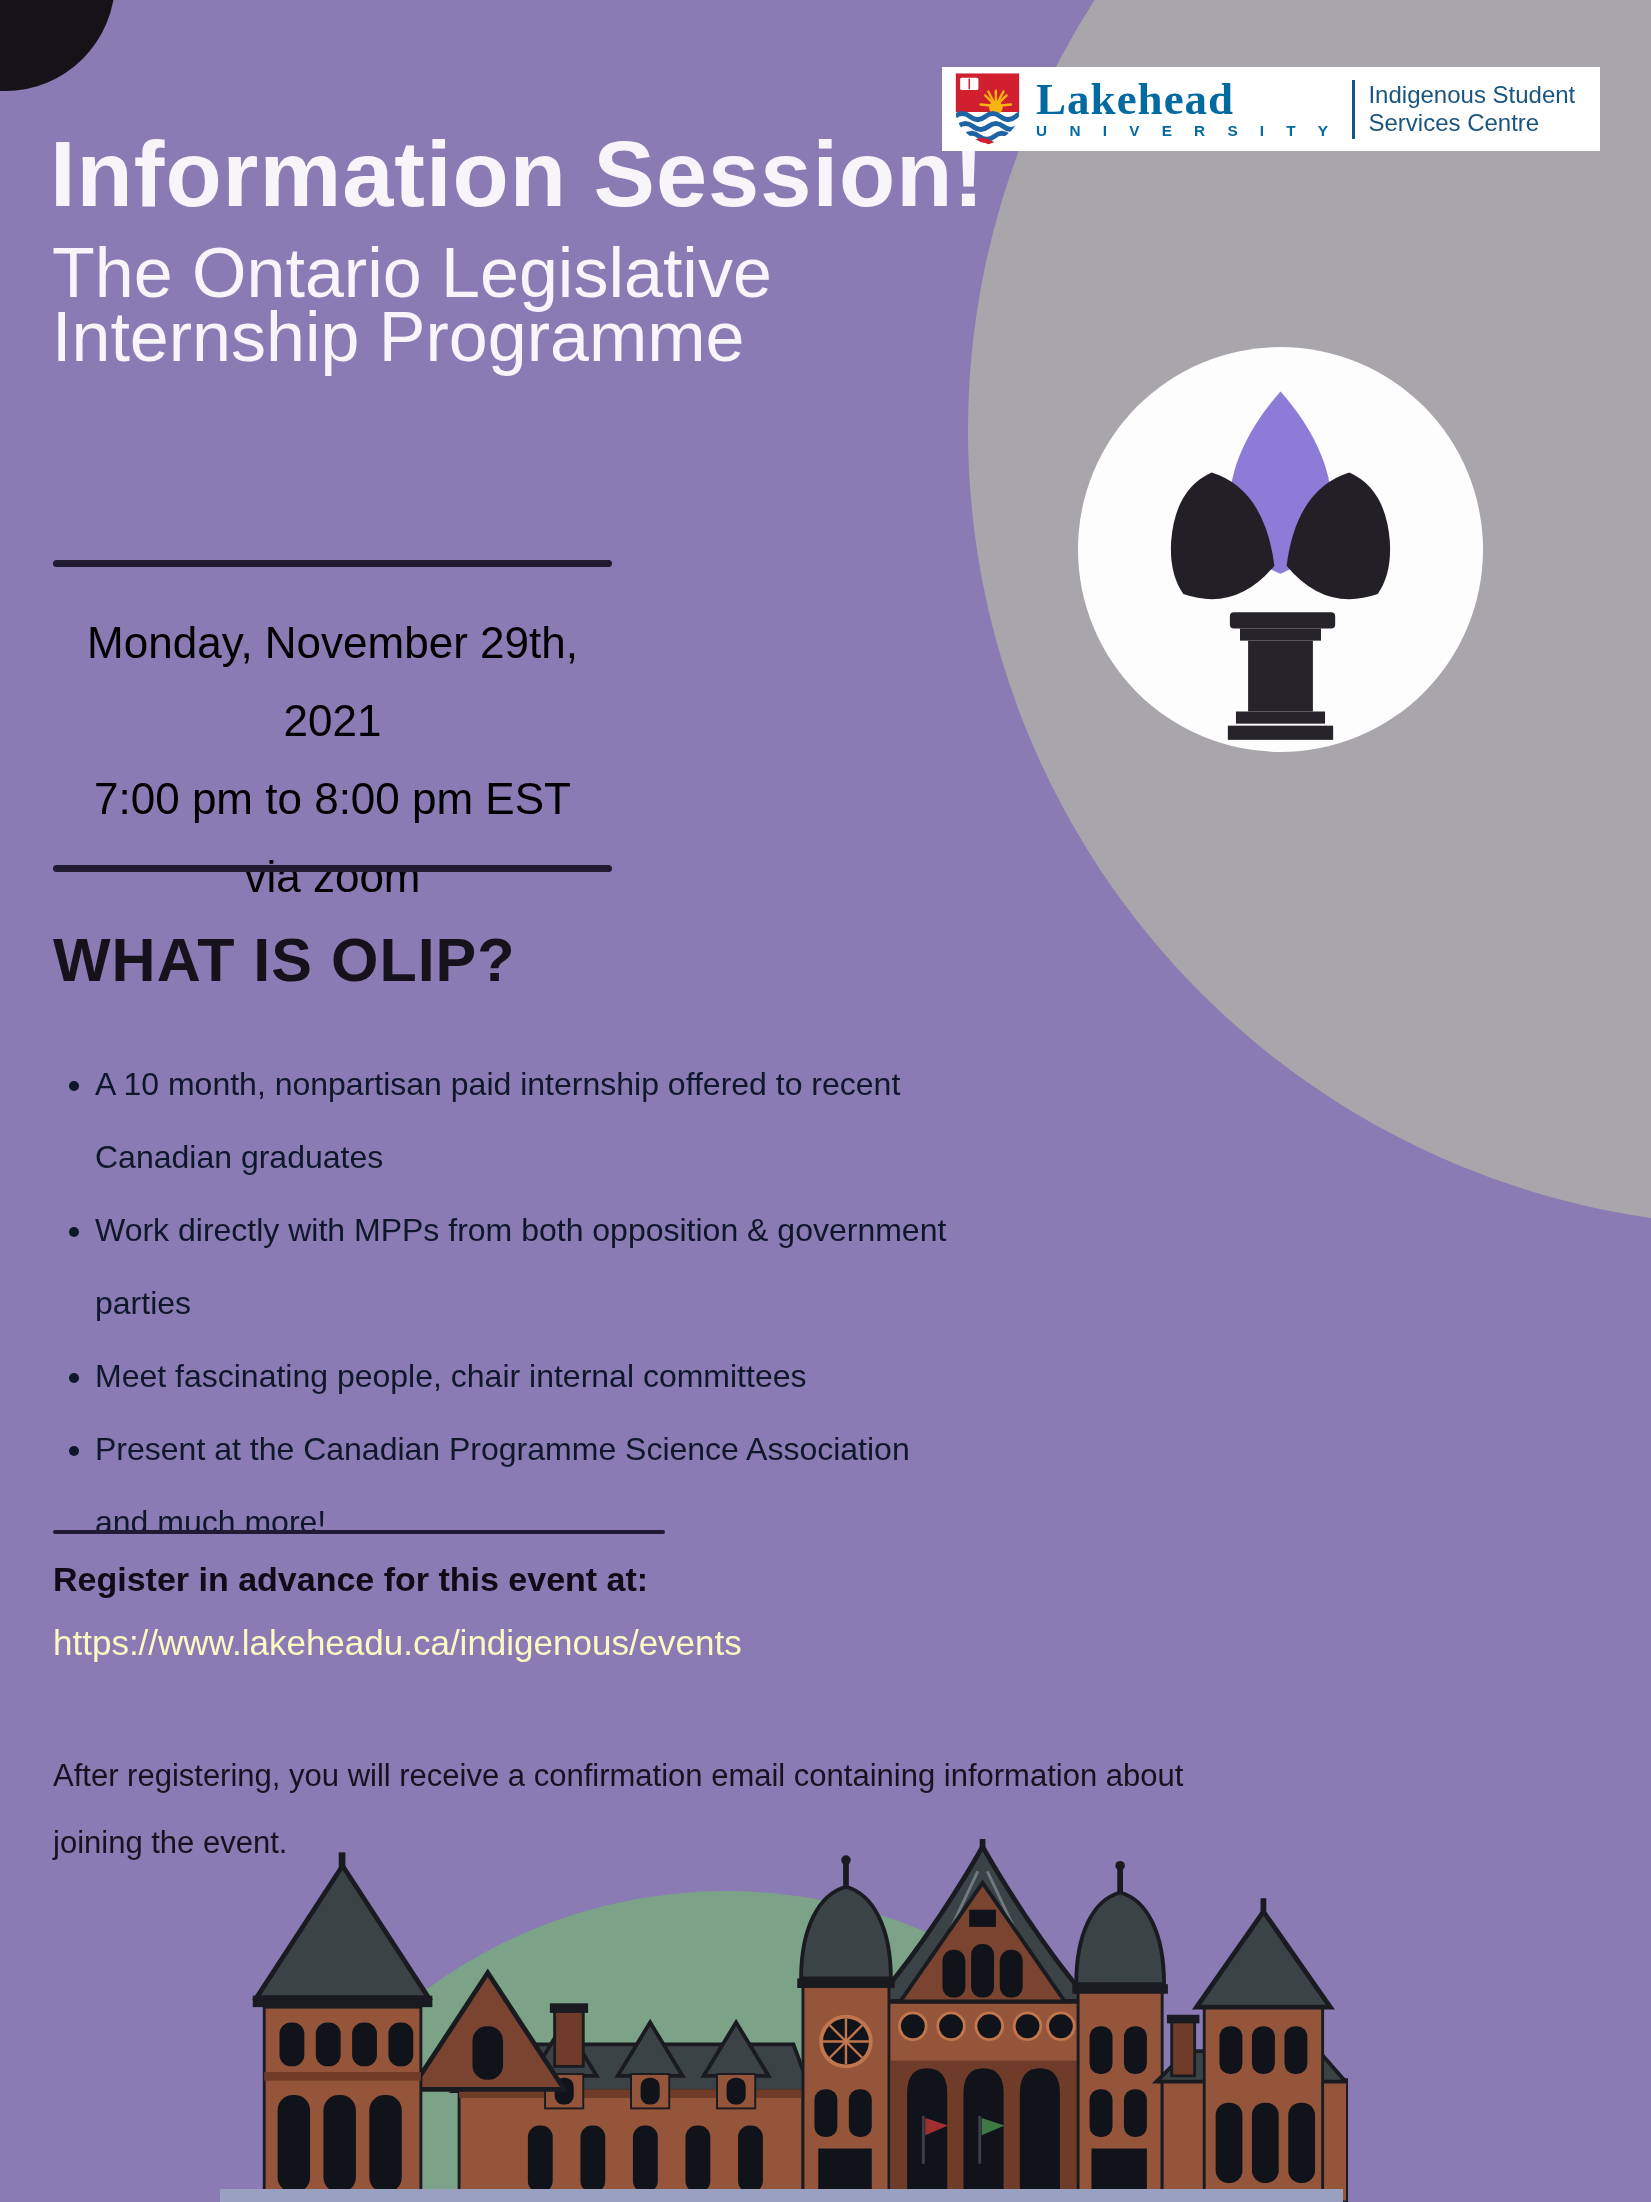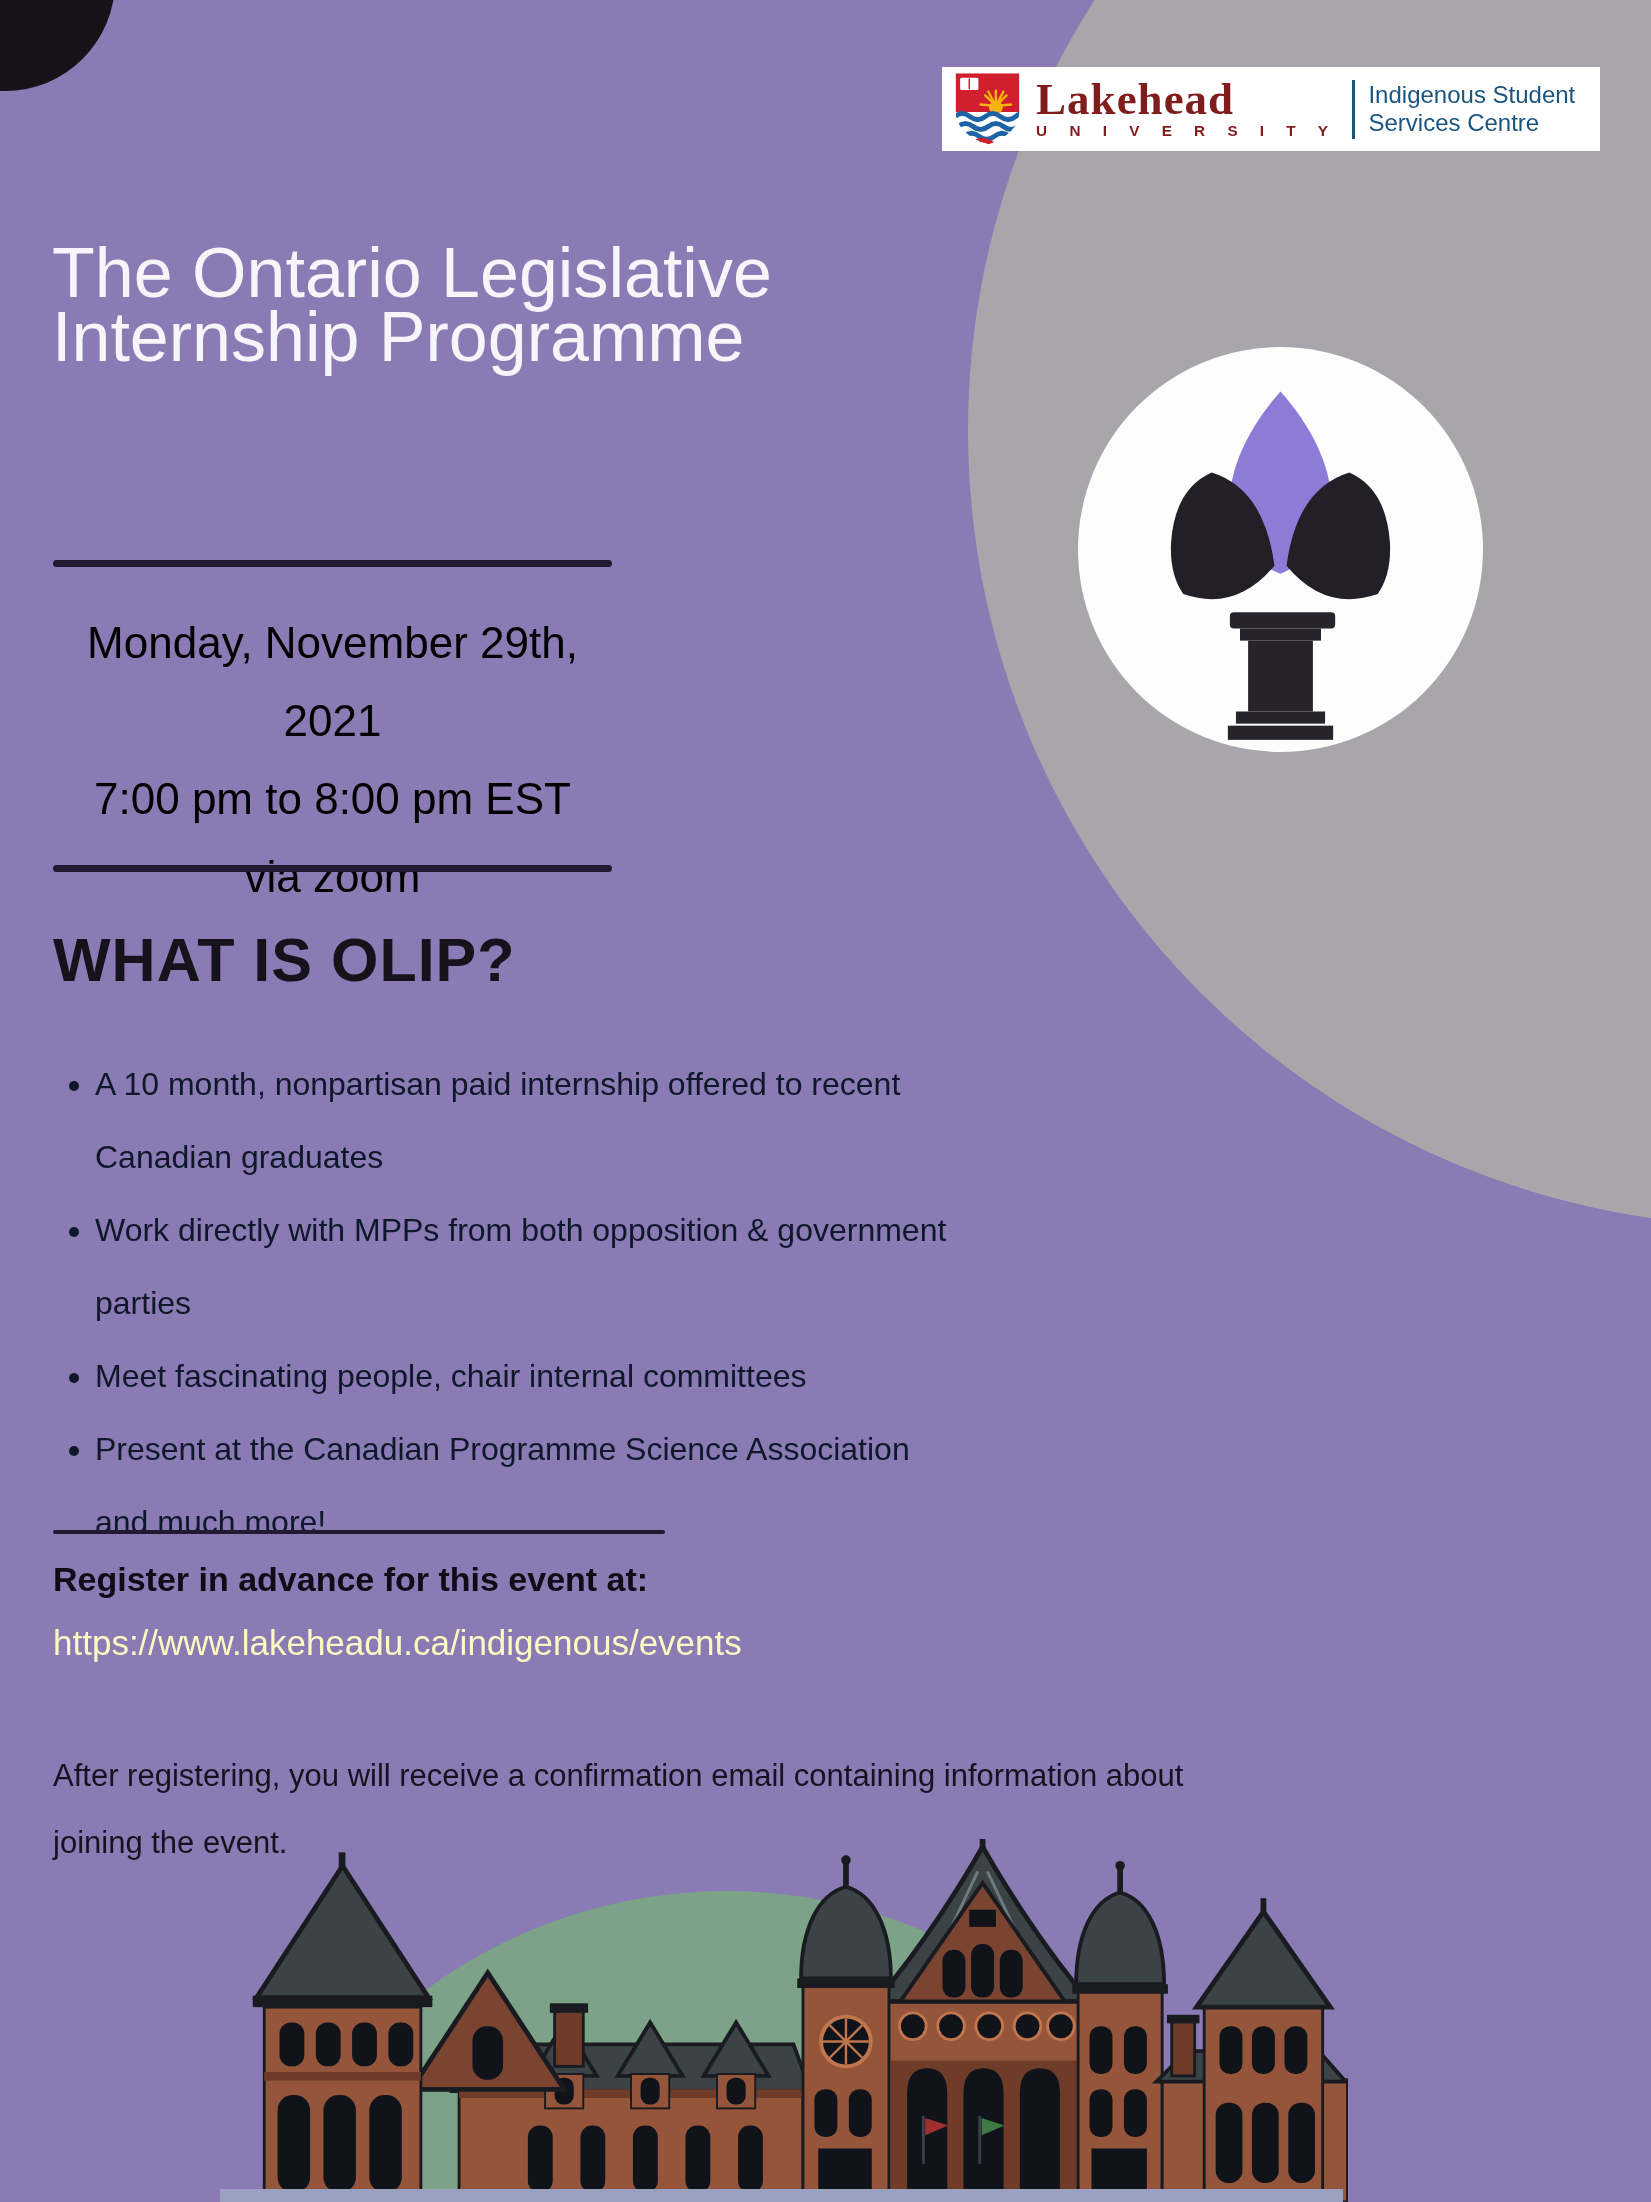--- a/index.html
+++ b/index.html
@@ -15,21 +15,21 @@
   .green-circle{position:absolute;left:220px;top:1891px;width:1013px;height:1013px;
     border-radius:50%;background:#7ca287;}
   .ground-strip{position:absolute;left:220px;top:2189px;width:1123px;height:13.4px;
     background:#9aa0bf;z-index:6;}
   .building{position:absolute;left:172px;top:1839px;width:1176px;height:363px;z-index:5;}
 
   
   .logo-box{position:absolute;left:942px;top:67px;width:658px;height:84px;background:#ffffff;
     display:flex;align-items:center;padding:0 0 0 7.6px;box-sizing:border-box;z-index:10;}
   .crest{width:75px;height:76px;flex:0 0 auto;}
-  .wordmark{margin-left:11.5px;color:#7f1d1d;}
+  .wordmark{margin-left:11.5px;color:#0369a1;}
   .lh-name{font-family:"Liberation Serif",serif;font-size:45px;font-weight:bold;line-height:42px;letter-spacing:1px;}
   .lh-univ{font-size:15.3px;font-weight:bold;letter-spacing:9px;margin-top:1.9px;}
   .logo-divider{width:2.9px;height:59px;background:#1a5580;margin:0 13.4px 0 15.3px;}
   .unit{color:#1a5580;font-size:24px;font-weight:normal;line-height:28px;}
 
   
   .title{position:absolute;left:50px;top:122px;margin:0;color:#f7f5f9;
     font-size:92px;font-weight:800;letter-spacing:1px;z-index:9;}
   .subtitle{position:absolute;left:52px;top:241px;color:#f7f5f9;
     font-size:70px;font-weight:400;line-height:64px;z-index:9;}
@@ -103,20 +103,21 @@
       <div class="lh-name">Lakehead</div>
       <div class="lh-univ">U N I V E R S I T Y</div>
     </div>
     <div class="logo-divider"></div>
     <div class="unit">
       <div>Indigenous Student</div>
       <div>Services Centre</div>
     </div>
   </div>
 
+  <h1 class="title">Information Session!</h1>
   <div class="subtitle">
     <div>The Ontario Legislative</div>
     <div>Internship Programme</div>
   </div>
 
   <div class="rule rule1"></div>
   <div class="event">
     <div>Monday, November 29th, 2021</div>
     <div>7:00 pm to 8:00 pm EST</div>
     <div>via zoom</div>

